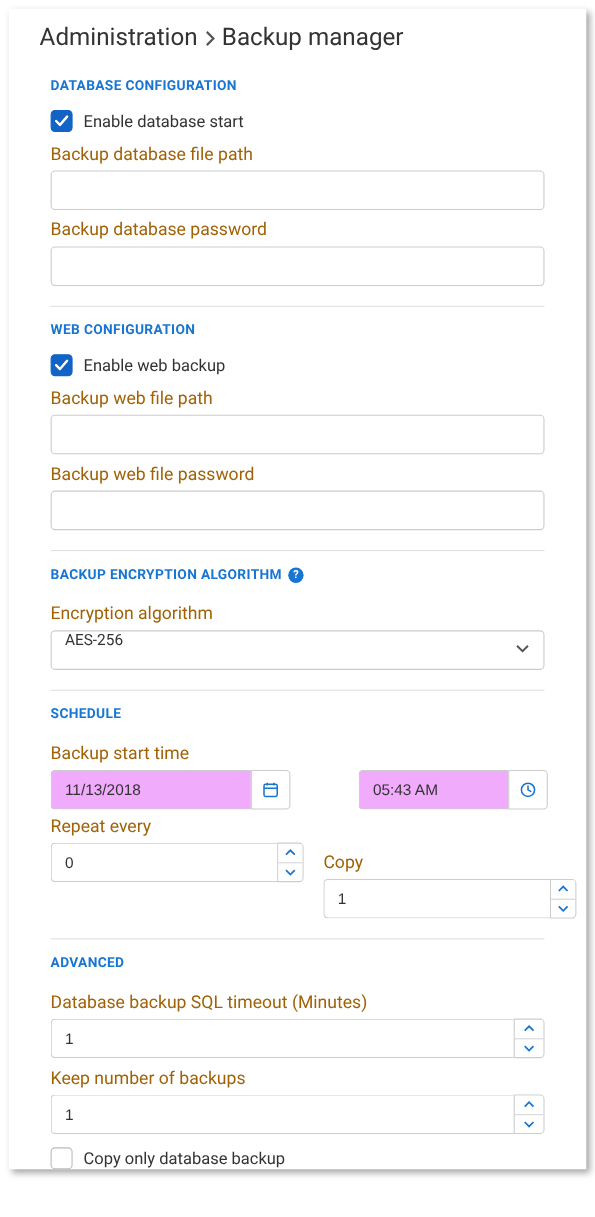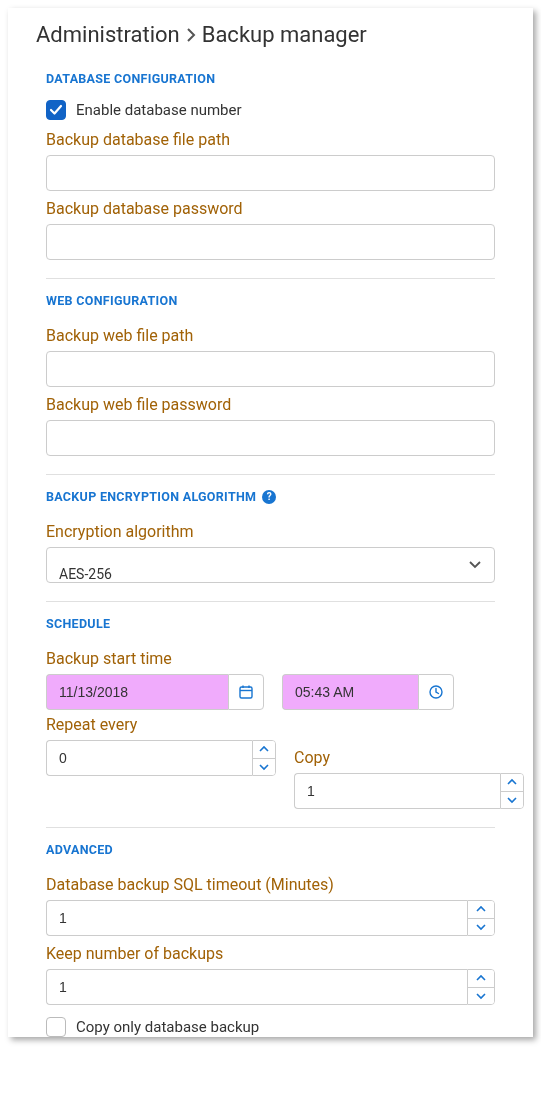--- a/index.html
+++ b/index.html
@@ -104,21 +104,21 @@
     width: 100%;
     height: 36px;
     border: 1px solid #ccc;
     border-radius: 4px;
     padding: 0 36px 0 12px;
     font-size: 14px;
     color: #333;
     background: #fff;
     position: relative;
     display: flex;
-    align-items: flex-end;
+    align-items: flex-start;
     cursor: pointer;
   }
   .select .chevron {
     position: absolute;
     right: 12px;
     top: 50%;
     transform: translateY(-50%);
   }
   .date-row {
     display: flex;
@@ -131,21 +131,21 @@
     height: 36px;
     border: 1px solid #ccc;
     border-right: none;
     border-radius: 4px 0 0 4px;
     padding: 0 12px;
     font-size: 14px;
     color: #333;
     background: #f0abfc;
   }
   .date-input { width: 182px; }
-  .time-input { width: 136px; }
+  .time-input { width: 136px; margin-left: 44px; }
   .icon-btn {
     width: 36px;
     height: 36px;
     border: 1px solid #ccc;
     border-radius: 0 4px 4px 0;
     background: #fff;
     display: flex;
     align-items: center;
     justify-content: center;
     cursor: pointer;
@@ -213,31 +213,39 @@
   </div>
 
   <div class="section first">
     <div class="section-title">DATABASE CONFIGURATION</div>
     <div class="checkbox-row">
       <div class="checkbox checked">
         <svg viewBox="0 0 14 14">
             <path d="M2 7 L5.5 10.5 L12 3" stroke="#fff" stroke-width="2.2" fill="none" stroke-linecap="round" stroke-linejoin="round"></path>
           </svg>
       </div>
-      <span class="checkbox-label">Enable database number</span>
+      <span class="checkbox-label">Enable database start</span>
     </div>
     <div class="field-label">Backup database file path</div>
     <input class="text-input" type="text" value="" style="">
     <div class="field-label">Backup database password</div>
     <input class="text-input" type="password" value="" style="">
     <div class="section-gap"></div>
   </div>
 
   <div class="section">
     <div class="section-title">WEB CONFIGURATION</div>
+    <div class="checkbox-row">
+      <div class="checkbox checked">
+        <svg viewBox="0 0 14 14">
+            <path d="M2 7 L5.5 10.5 L12 3" stroke="#fff" stroke-width="2.2" fill="none" stroke-linecap="round" stroke-linejoin="round"></path>
+          </svg>
+      </div>
+      <span class="checkbox-label">Enable web backup</span>
+    </div>
     <div class="field-label">Backup web file path</div>
     <input class="text-input" type="text" value="" style="">
     <div class="field-label">Backup web file password</div>
     <input class="text-input" type="password" value="" style="">
     <div class="section-gap"></div>
   </div>
 
   <div class="section">
     <div class="section-title">
       <span>BACKUP ENCRYPTION ALGORITHM</span>

